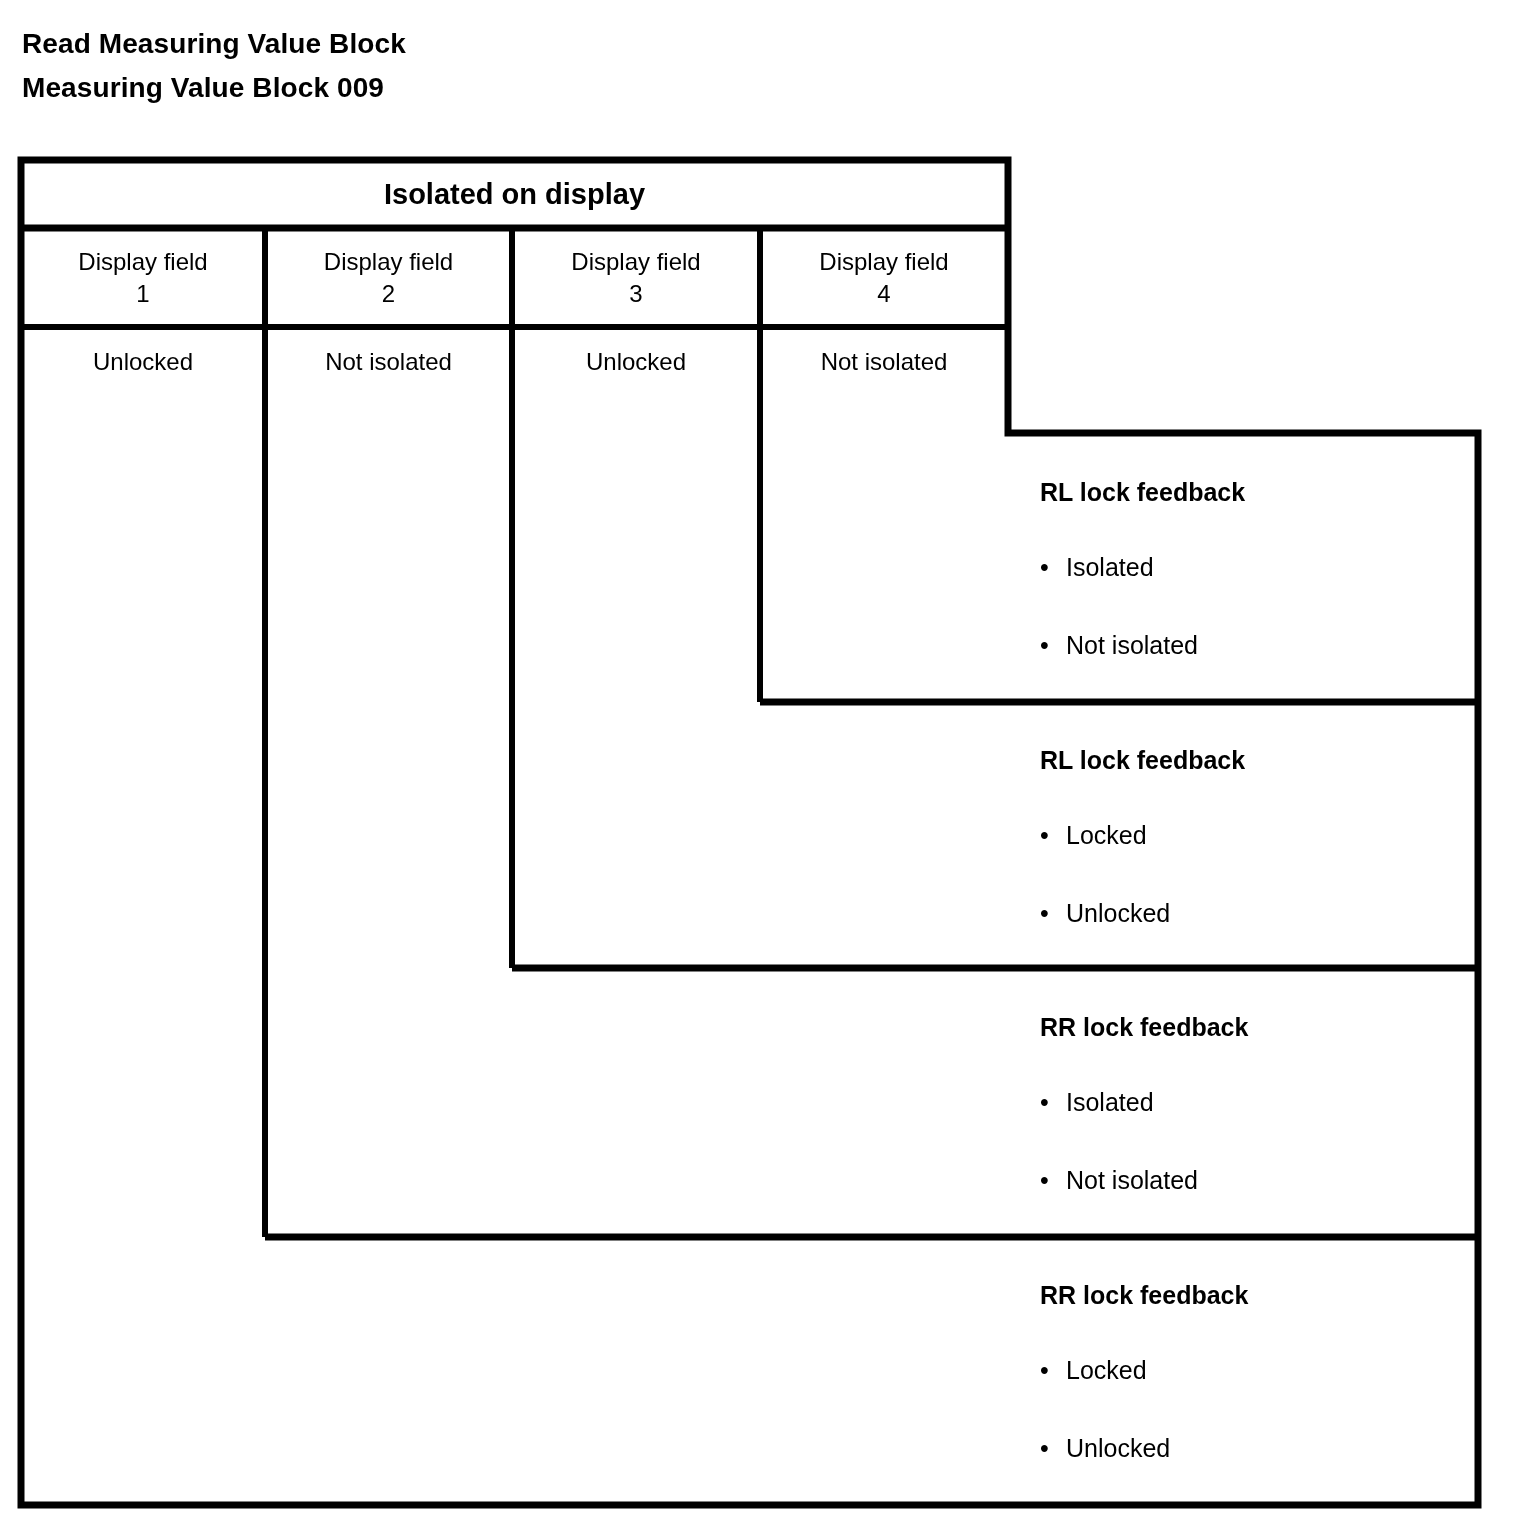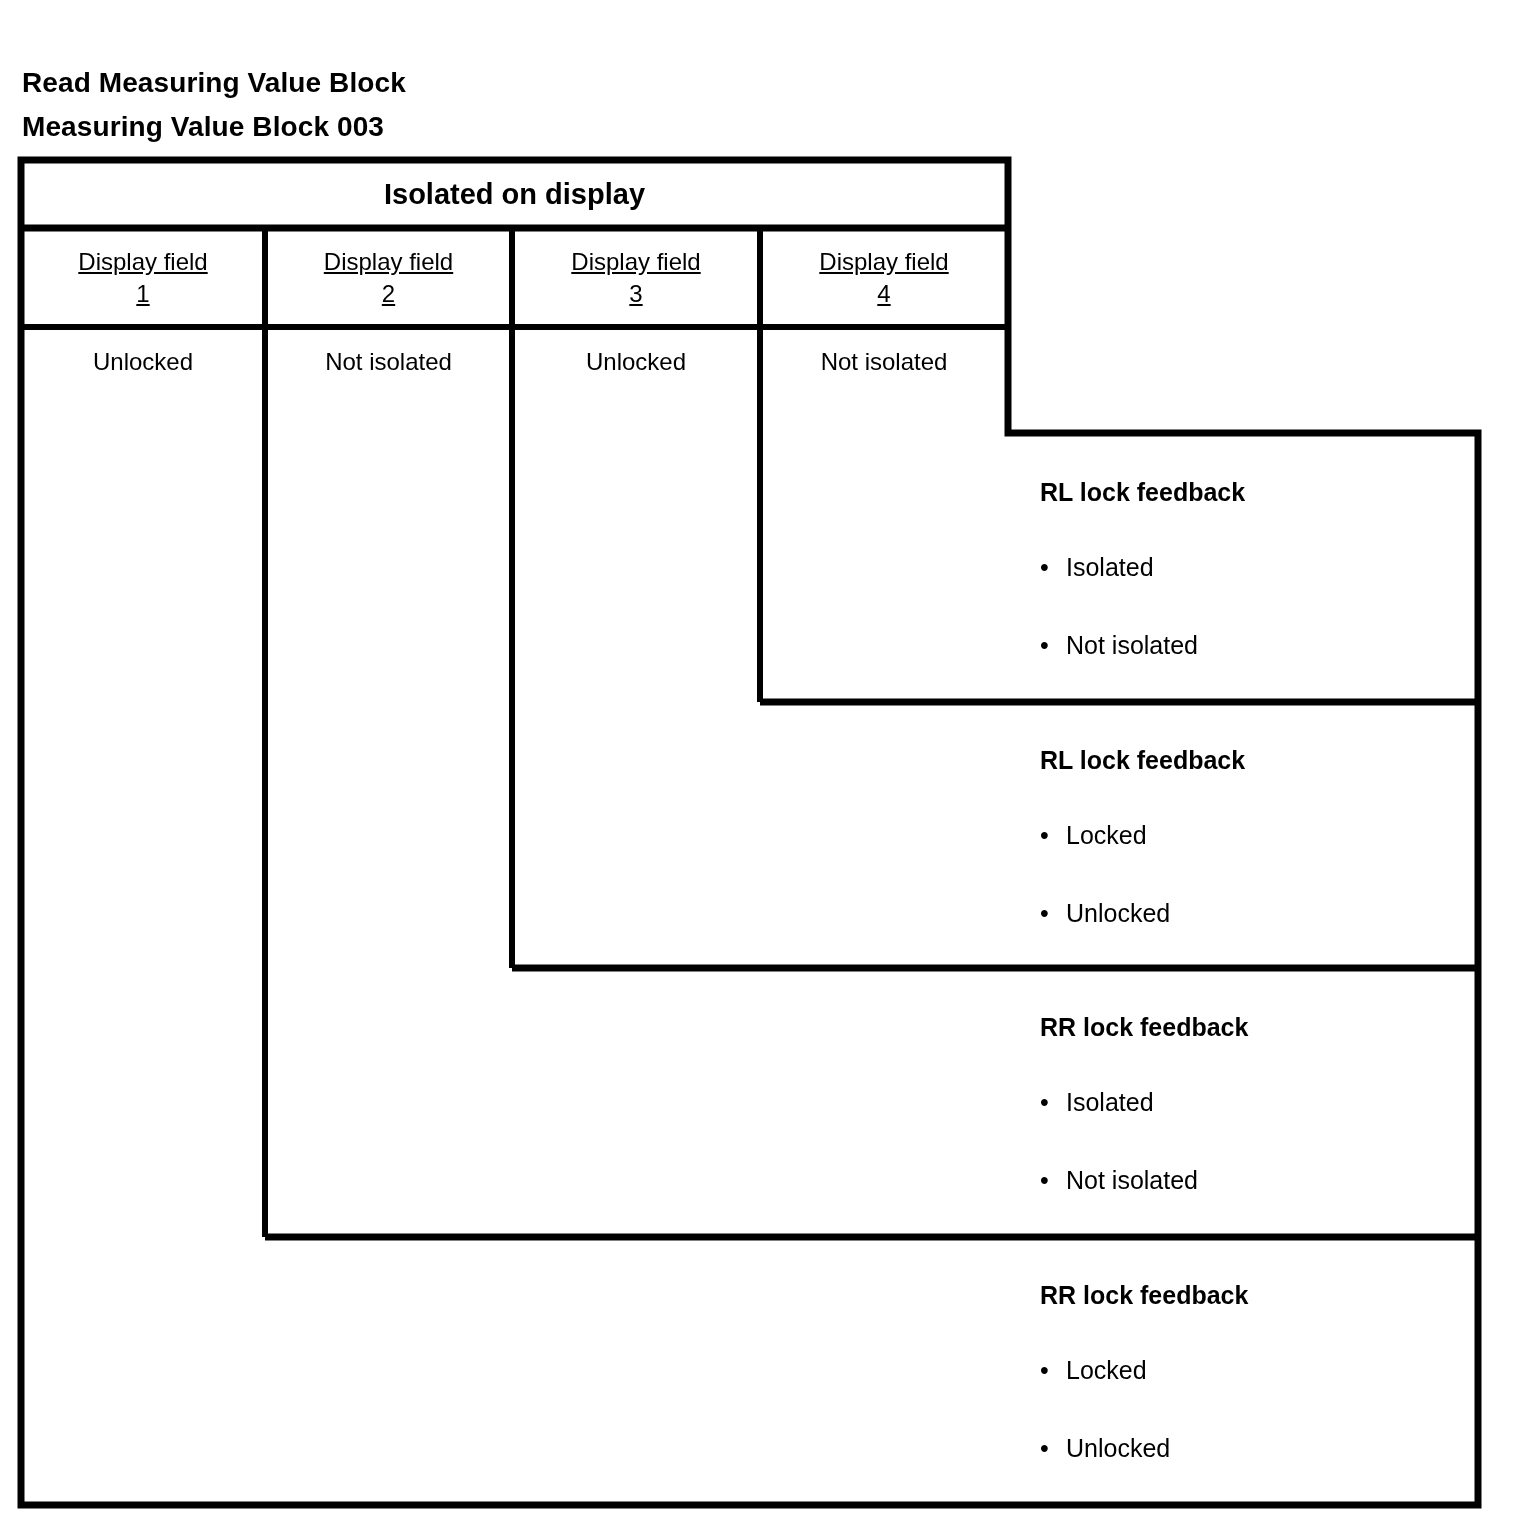--- a/index.html
+++ b/index.html
@@ -22,21 +22,20 @@
     width: 1520px;
     height: 1524px;
   }
 
   
   .title-block {
     position: absolute;
     left: 22px;
     top: 22px;
     width: 900px;
-    margin-top: 39px;
   }
   .title-line {
     font-size: 28px;
     font-weight: bold;
     line-height: 44px;
     letter-spacing: 0.1px;
     white-space: nowrap;
   }
 
   
@@ -65,21 +64,20 @@
     font-size: 29px;
     font-weight: bold;
   }
   .colhead {
     top: 228px;
     height: 99px;
     font-size: 24px;
     font-weight: normal;
     flex-direction: column;
     line-height: 32px;
-    text-decoration: underline;
   }
   .colval {
     top: 327px;
     height: 70px;
     font-size: 24px;
     font-weight: normal;
   }
 
   
   .expl {
@@ -107,21 +105,21 @@
     position: absolute;
   }
 </style>
 </head>
 <body>
 
 <div id="stage">
 
   <div class="title-block">
     <div class="title-line">Read Measuring Value Block</div>
-    <div class="title-line">Measuring Value Block 003</div>
+    <div class="title-line">Measuring Value Block 009</div>
   </div>
 
   <svg id="outline" viewBox="0 0 1520 1524" width="1520" height="1524">
 
     <path d="M 21 160 L 1008 160 L 1008 433 L 1478 433 L 1478 1505 L 21 1505 Z" fill="none" stroke="#000000" stroke-width="7" stroke-linejoin="miter"></path>
 
     <line x1="21" y1="228" x2="1008" y2="228" stroke="#000000" stroke-width="7"></line>
     <line x1="21" y1="327" x2="1008" y2="327" stroke="#000000" stroke-width="6"></line>
 
     <line x1="265" y1="228" x2="265" y2="1237" stroke="#000000" stroke-width="6"></line>

